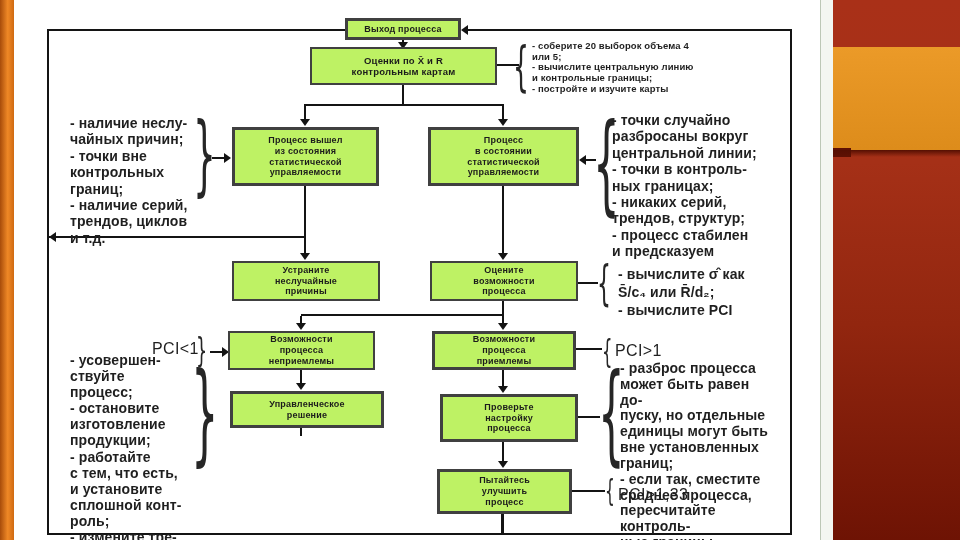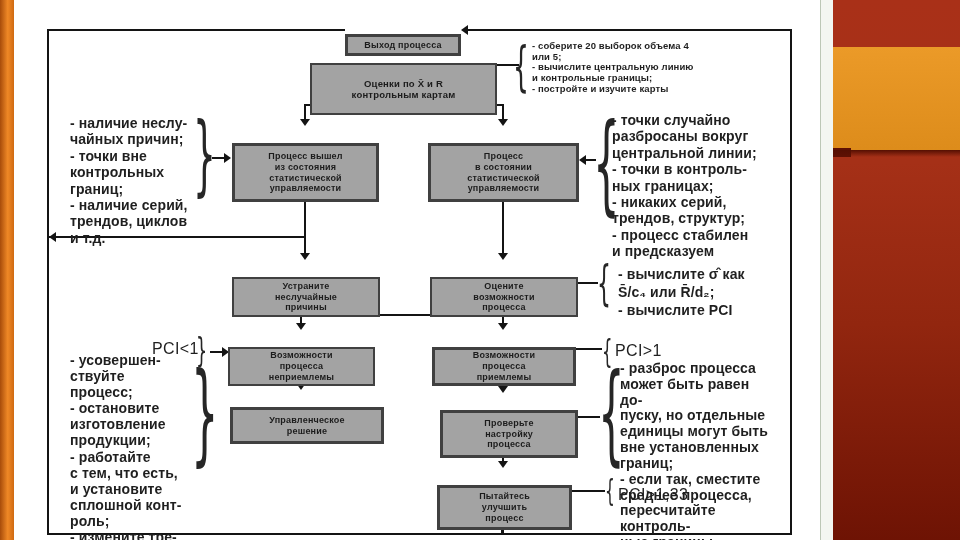--- a/index.html
+++ b/index.html
@@ -11,23 +11,23 @@
   .right-strip-line{position:absolute;left:820px;top:0;width:1px;height:540px;background:#bcc7b6;}
   .right-strip{position:absolute;left:821px;top:0;width:12px;height:540px;background:#f3f6f1;}
   .right-panel{position:absolute;left:833px;top:0;width:127px;height:540px;
                background:linear-gradient(180deg,#a93018 0%,#a53017 30%,#92260f 60%,#6e1304 100%);}
   .orange-block{position:absolute;left:833px;top:47px;width:127px;height:103px;
                 background:linear-gradient(180deg,#eb9a28,#dd8c1b);}
   .orange-shadow{position:absolute;left:833px;top:150px;width:127px;height:7px;
                  background:linear-gradient(180deg,#550f02,rgba(85,15,2,0));}
   .orange-notch{position:absolute;left:833px;top:148px;width:18px;height:9px;background:#5f1103;}
   
-  .box{position:absolute;background:#a3a3a3;border:2px solid #404040;display:flex;align-items:center;
+  .box{position:absolute;background:#bef264;border:2px solid #404040;display:flex;align-items:center;
        justify-content:center;text-align:center;font-weight:bold;color:#1c1c1c;font-size:9px;
-       line-height:1.2;white-space:pre-line;box-sizing:border-box;letter-spacing:.2px;margin-top:16px;}
+       line-height:1.2;white-space:pre-line;box-sizing:border-box;letter-spacing:.2px;}
   .box.thick{border-width:3px;}
   .hline,.vline{position:absolute;background:#141414;}
   .ann{position:absolute;font-weight:bold;color:#1f1f1f;font-size:14px;line-height:1.17;
        white-space:pre-line;letter-spacing:.1px;}
   .lbl{position:absolute;font-weight:normal;color:#1f1f1f;font-size:16px;letter-spacing:.4px;}
   .ar-d{position:absolute;width:0;height:0;border-left:5px solid transparent;
         border-right:5px solid transparent;border-top:7px solid #141414;}
   .ar-l{position:absolute;width:0;height:0;border-top:5px solid transparent;
         border-bottom:5px solid transparent;border-right:7px solid #141414;}
   .ar-r{position:absolute;width:0;height:0;border-top:5px solid transparent;
@@ -108,21 +108,21 @@
     <div class="brace" style="left:193px;top:112px;font-size:80px;transform:scale(0.45,1.08);">}</div>
     <div class="brace" style="left:593px;top:110px;font-size:100px;transform:scale(0.42,1.08);">{</div>
     <div class="brace" style="left:597px;top:260px;font-size:44px;transform:scale(0.5,1.08);">{</div>
     <div class="brace" style="left:196px;top:334px;font-size:32px;transform:scale(0.55,1.05);">}</div>
     <div class="brace" style="left:602px;top:336px;font-size:30px;transform:scale(0.55,1.05);">{</div>
     <div class="brace" style="left:191px;top:357px;font-size:103px;transform:scale(0.42,1.08);">}</div>
     <div class="brace" style="left:598px;top:360px;font-size:100px;transform:scale(0.42,1.08);">{</div>
     <div class="brace" style="left:605px;top:477px;font-size:28px;transform:scale(0.55,1.05);">{</div>
 
     <div class="box thick" style="left:345px;top:18px;width:116px;height:22px;">Выход процесса</div>
-    <div class="box" style="left:310px;top:47px;width:187px;height:52px;font-size:9.5px;">Оценки по X̄ и R
+    <div class="box" style="left:310px;top:47px;width:187px;height:38px;font-size:9.5px;">Оценки по X̄ и R
 контрольным картам</div>
     <div class="box thick" style="left:232px;top:127px;width:147px;height:59px;">Процесс вышел
 из состояния
 статистической
 управляемости</div>
     <div class="box thick" style="left:428px;top:127px;width:151px;height:59px;">Процесс
 в состоянии
 статистической
 управляемости</div>
     <div class="box" style="left:232px;top:261px;width:148px;height:40px;">Устраните

